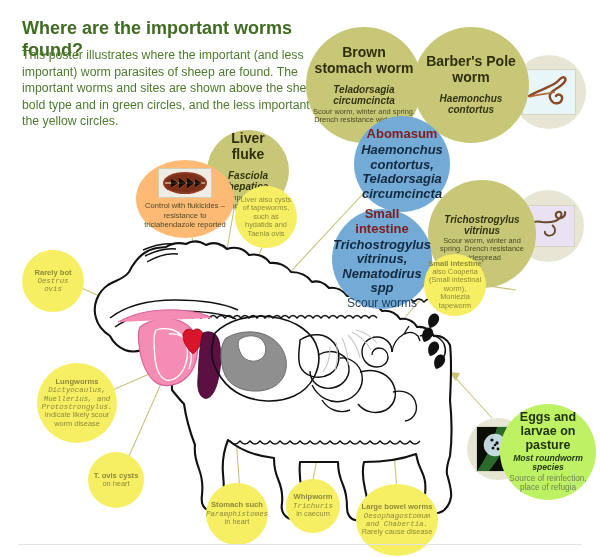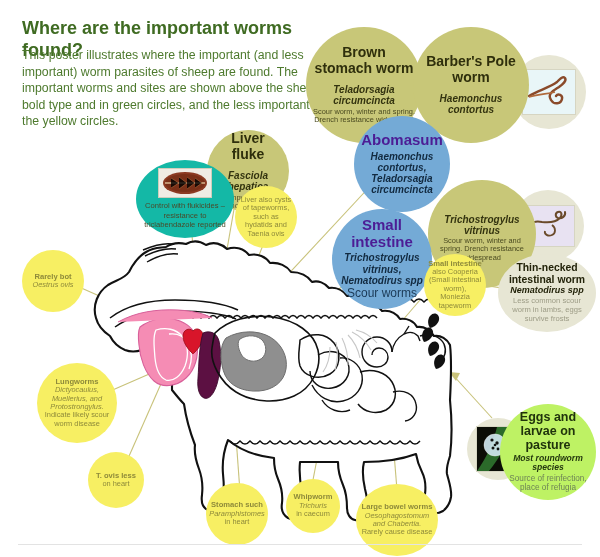--- a/index.html
+++ b/index.html
@@ -40,42 +40,42 @@
   .circ .dsc{line-height:1.15;}
 
   
   .olive{background:#c8c778;color:#3a3a12;}
   .olive .hd{font-size:14px;color:#2f2f0c;}
   .olive .sci{font-size:10px;color:#33330f;margin-top:8px;}
   .olive .dsc{font-size:7.4px;color:#4a4a20;margin-top:1px;}
 
   
   .blue{background:#74aad6;color:#122a40;}
-  .blue .hd{font-size:15px;color:#4c1d95;}
-  .blue .sci{font-size:10px;color:#122a40;margin-top:2px;}
+  .blue .hd{font-size:13px;color:#7f1d1d;}
+  .blue .sci{font-size:13px;color:#122a40;margin-top:2px;}
   .blue .dsc{font-size:12px;color:#1b3a57;margin-top:1px;}
 
   
   .green{background:#bef264;}
   .green .hd{font-size:12.5px;color:#20330c;}
   .green .sci{font-size:8.6px;color:#24380f;margin-top:1px;}
   .green .dsc{font-size:8.2px;color:#6e8456;margin-top:1px;}
 
   
   .yellow{background:#f7ef63;justify-content:center;}
   .yellow .hd{font-size:7.6px;color:#8e8a3a;}
-  .yellow .sci{font-size:7.4px;color:#8e8a3a;font-weight:normal;}
+  .yellow .sci{font-size:7.4px;color:#8e8a3a;font-weight:normal;font-family:Liberation Mono, monospace;}
   .yellow .dsc{font-size:7.4px;color:#8e8a3a;}
 
   
   .cream{background:#e7e6d4;}
   .cream .hd{font-size:10.4px;color:#23230a;}
   .cream .sci{font-size:9px;color:#23230a;}
   .cream .dsc{font-size:7.6px;color:#9d9c86;margin-top:2px;}
-  .creamnote{background:#14b8a6;text-align:center;}
+  .creamnote{background:#fdba74;text-align:center;}
   .creamnote .dsc{font-size:7.6px;color:#4a4a2a;line-height:1.25;}
 
   .photoframe{position:absolute;border-radius:50%;background:#e7e6d4;
      display:flex;align-items:center;justify-content:center;}
   .photoframe .pic{border:1px solid #d6d5c2;}
   .inlinepic{margin-bottom:3px;border:1px solid #cfcebb;}
 
   #footrule{position:absolute;left:18px;top:544px;width:564px;height:1px;background:#e3e3e3;}
 </style>
 </head>
@@ -303,25 +303,20 @@
     <div class="sci">Trichostrogylus vitrinus</div>
     <div class="dsc">Scour worm, winter and spring. Drench resistance widespread</div>
   </div>
 
   <div class="circ blue" style="left:332px;top:209px;width:100px;height:100px;padding:0 6px;">
     <div class="hd">Small intestine</div>
     <div class="sci">Trichostrogylus vitrinus, Nematodirus spp</div>
     <div class="dsc">Scour worms</div>
   </div>
 
-  <div class="circ cream" style="left:498px;top:254px;width:98px;height:78px;padding:0 6px;">
-    <div class="hd">Thin-necked intestinal worm</div>
-    <div class="sci">Nematodirus spp</div>
-    <div class="dsc">Less common scour worm in lambs, eggs survive frosts</div>
-  </div>
 
   <div class="circ olive" style="left:207px;top:130px;width:82px;height:82px;padding:0 6px;">
     <div class="hd">Liver fluke</div>
     <div class="sci">Fasciola hepatica</div>
     <div class="dsc">Swampy areas with host snails</div>
   </div>
 
   <div class="circ creamnote" style="left:136px;top:160px;width:98px;height:78px;padding:0 6px;">
     <svg class="inlinepic" width="52" height="28" viewBox="0 0 52 28">
       <rect width="52" height="28" fill="#f0ece4"></rect>
@@ -353,21 +348,21 @@
     <div class="hd">Lungworms</div>
     <div class="sci">Dictyocaulus, Muellerius, and Protostrongylus.</div>
     <div class="dsc">Indicate likely scour worm disease</div>
   </div>
 
   <div class="circ yellow" style="left:235px;top:186px;width:62px;height:62px;padding:0 5px;">
     <div class="dsc">Liver also cysts of tapeworms, such as hydatids and Taenia ovis</div>
   </div>
 
   <div class="circ yellow" style="left:88px;top:452px;width:56px;height:56px;padding:0 5px;">
-    <div class="hd">T. ovis less</div>
+    <div class="hd">T. ovis cysts</div>
     <div class="dsc">on heart</div>
   </div>
 
   <div class="circ yellow" style="left:206px;top:483px;width:62px;height:62px;padding:0 5px;">
     <div class="hd">Stomach such</div>
     <div class="sci">Paramphistomes</div>
     <div class="dsc">in heart</div>
   </div>
 
   <div class="circ yellow" style="left:286px;top:479px;width:54px;height:54px;padding:0 4px;">

